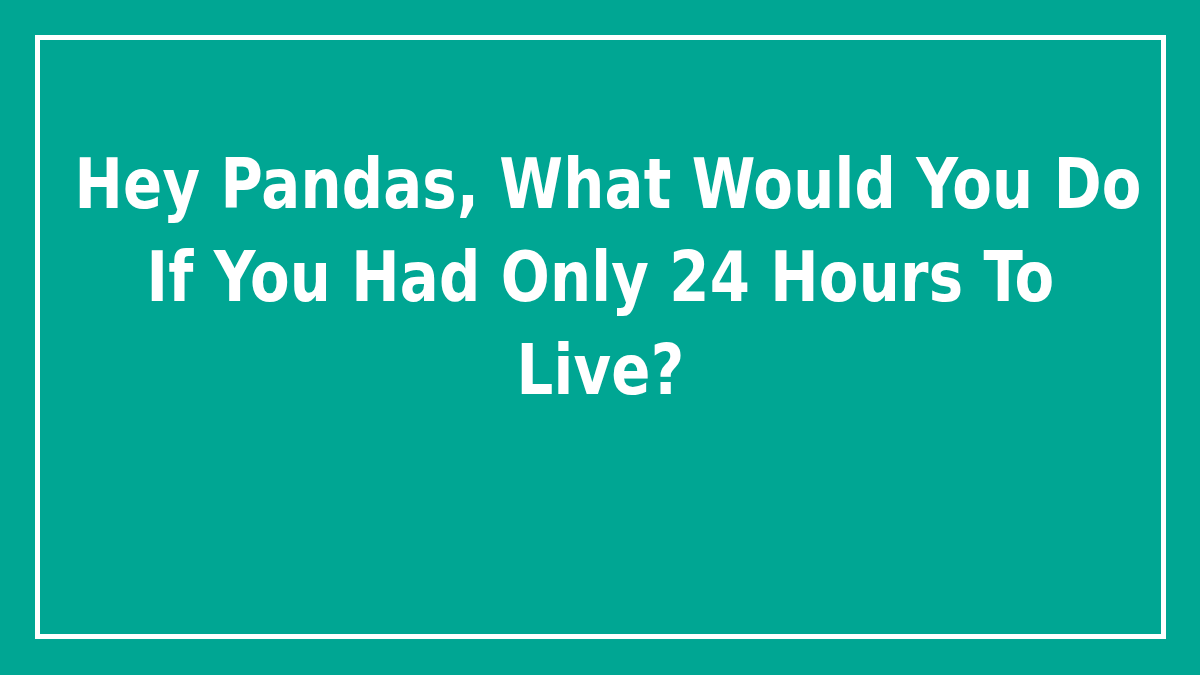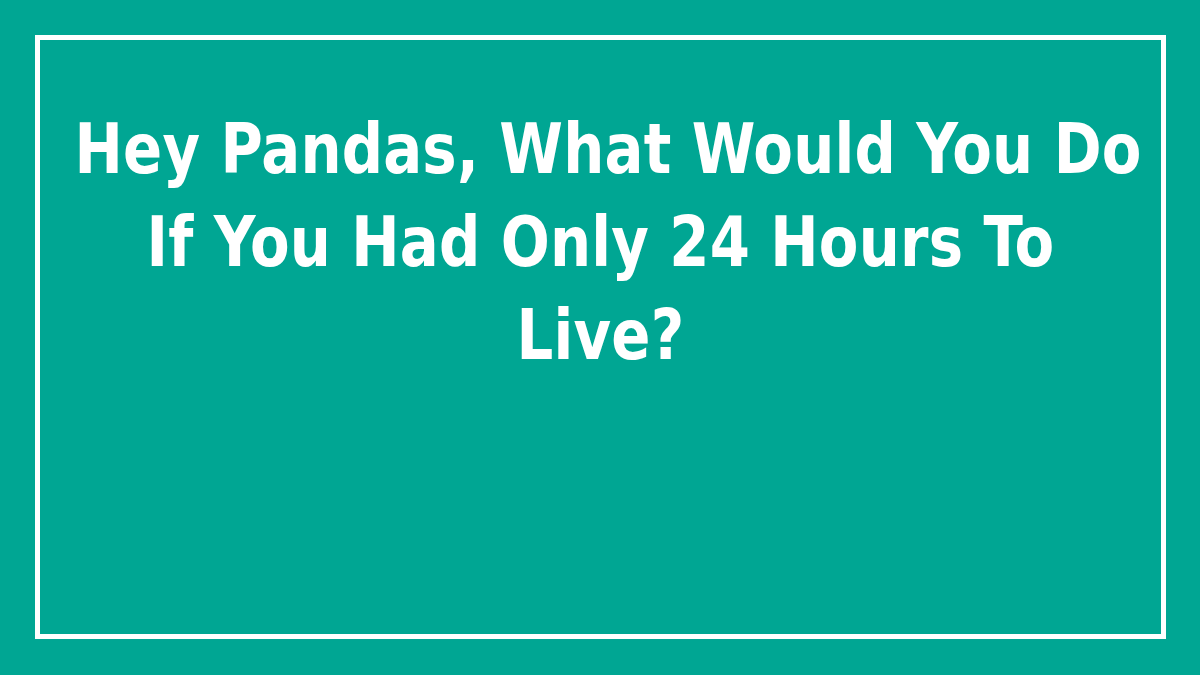--- a/index.html
+++ b/index.html
@@ -38,21 +38,21 @@
     position: absolute;
     left: 35px;
     top: 35px;
     width: 1131px;
     height: 604px;
     box-sizing: border-box;
     display: flex;
     flex-direction: column;
     align-items: center;
     justify-content: flex-start;
-    padding-top: 68px;
+    padding-top: 103px;
   }
 
   .headline-line {
     display: block;
     width: 100%;
     text-align: center;
     color: #ffffff;
     font-family: "DejaVu Sans Condensed", "Liberation Sans Narrow", "Liberation Sans", sans-serif;
     font-weight: bold;
     font-size: 69px;

